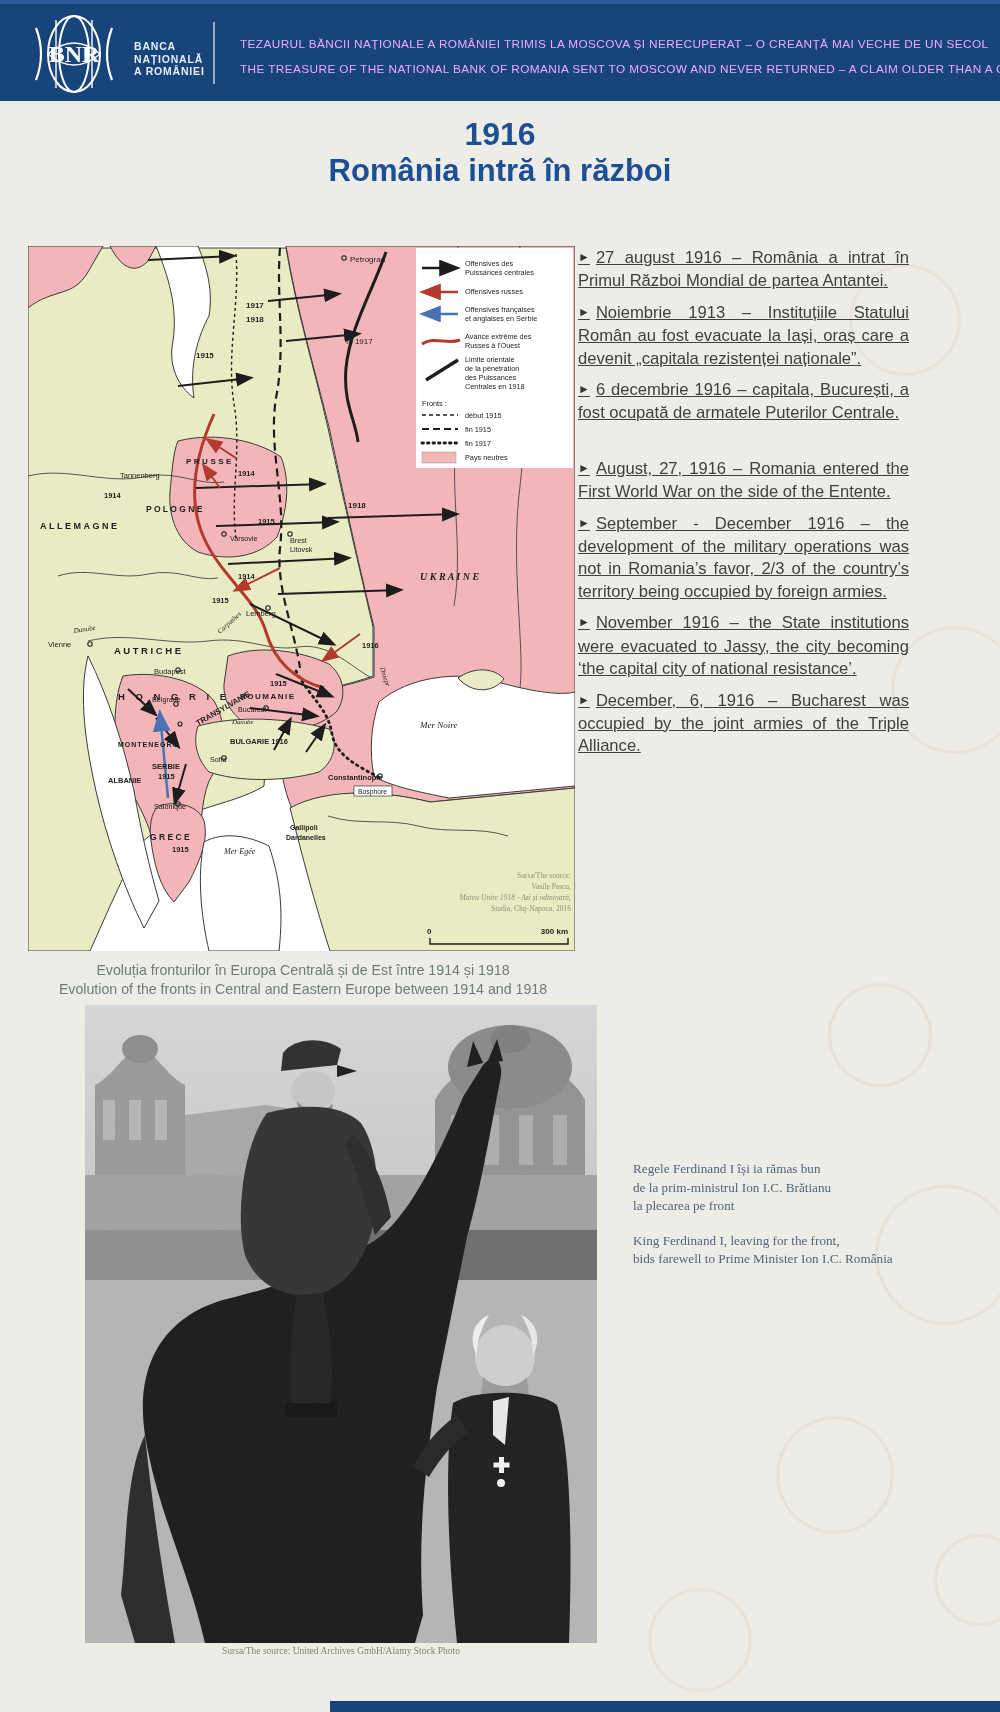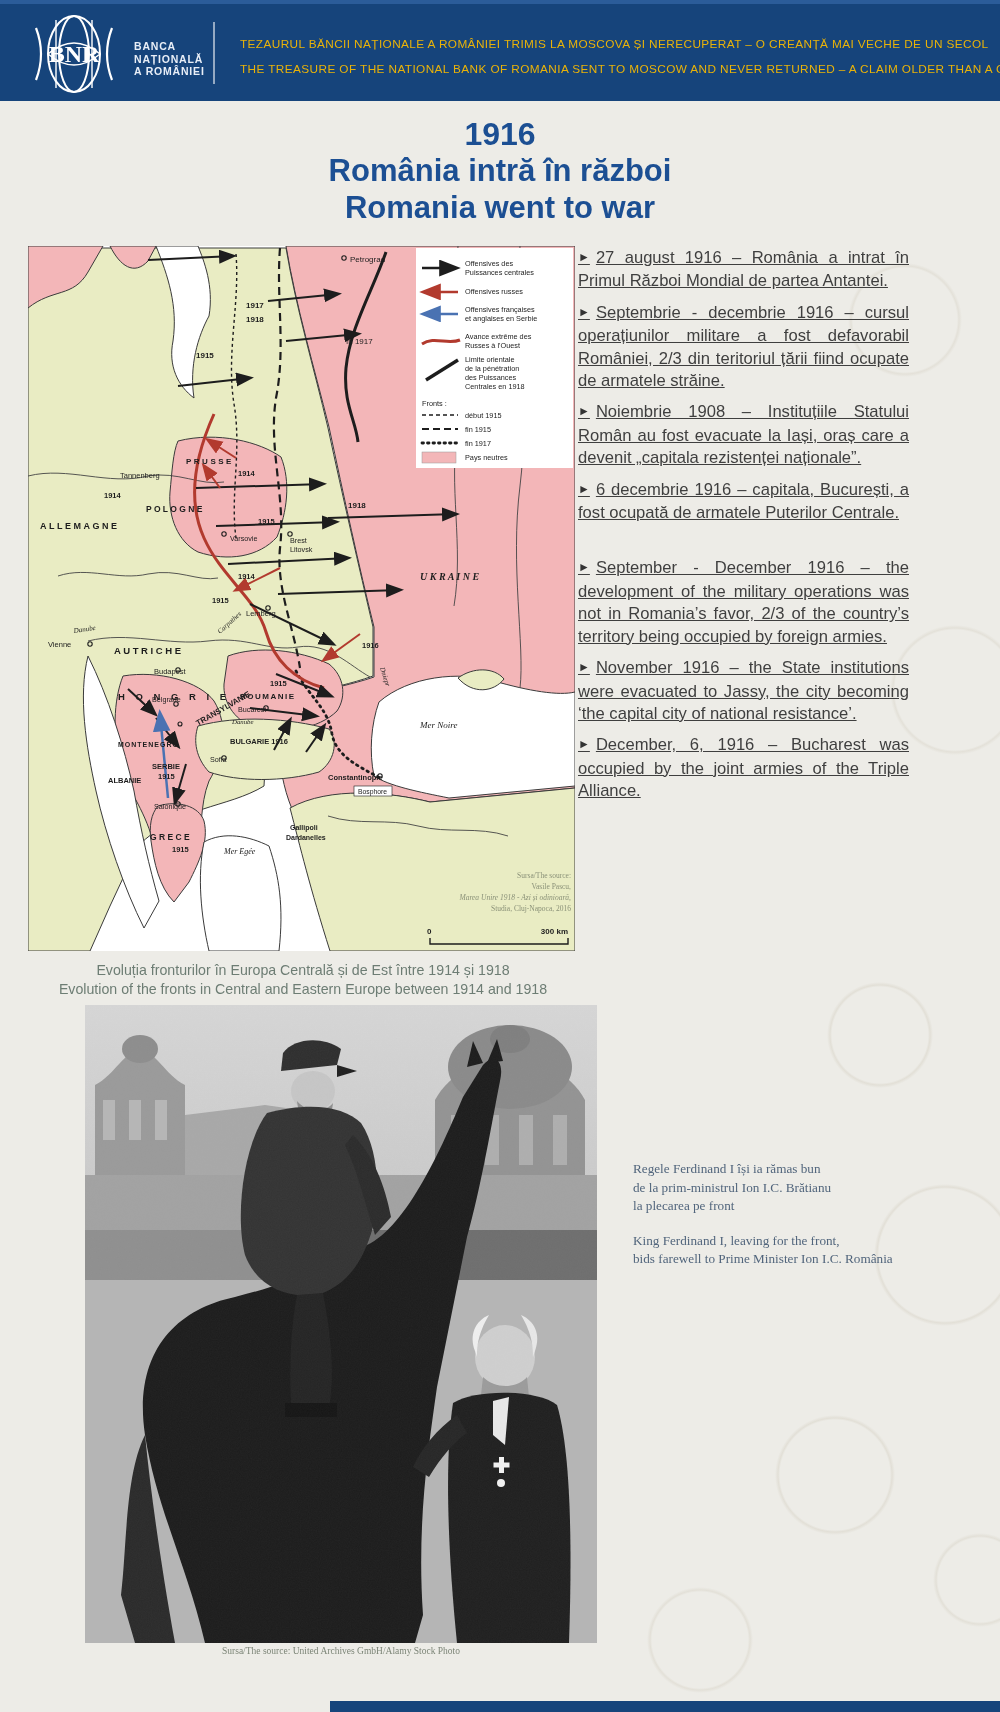--- a/index.html
+++ b/index.html
@@ -15,21 +15,21 @@
       radial-gradient(circle at 835px 1475px, transparent 55px, rgba(170,158,130,.16) 57px, transparent 60px),
       radial-gradient(circle at 700px 1640px, transparent 48px, rgba(170,158,130,.15) 50px, transparent 53px),
       radial-gradient(circle at 980px 1580px, transparent 42px, rgba(170,158,130,.15) 44px, transparent 47px);}
   
   .header{position:absolute;left:0;top:0;width:1000px;height:97px;background:#16447b;border-top:4px solid #2b5c99;text-decoration:underline;}
   .logo-wrap{position:absolute;left:26px;top:6px;width:180px;height:86px;color:#fff;}
   .logo-svg{position:absolute;left:0;top:2px;}
   .bank-name{position:absolute;left:108px;top:30px;font-size:10.5px;line-height:12.5px;
     letter-spacing:.8px;text-transform:uppercase;color:#e8eef7;font-weight:bold;}
   .hdr-divider{position:absolute;left:213px;top:18px;width:2px;height:62px;background:rgba(255,255,255,.55);}
-  .hdr-lines{position:absolute;left:240px;right:28px;top:0;height:97px;color:#eab308;}
+  .hdr-lines{position:absolute;left:240px;right:28px;top:0;height:97px;color:#f0abfc;}
   .hdr-line{position:absolute;left:0;right:0;text-align:center;font-size:11.8px;letter-spacing:.4px;white-space:nowrap;}
   .hdr-line.ro{top:33px;}
   .hdr-line.en{top:58px;}
   
   .title-block{position:absolute;left:0;top:116px;width:1000px;text-align:center;color:#1c4f93;font-weight:bold;}
   .title-year{font-size:32px;line-height:36px;}
   .title-line{font-size:31px;line-height:37px;}
   
   .text-col{position:absolute;left:578px;top:247px;width:331px;color:#3f3f3f;
     font-size:16.6px;line-height:22.4px;text-align:justify;text-decoration:underline;}
@@ -80,29 +80,28 @@
     <div class="hdr-divider"></div>
     <div class="hdr-lines">
       <div class="hdr-line ro">TEZAURUL BĂNCII NAȚIONALE A ROMÂNIEI TRIMIS LA MOSCOVA ȘI NERECUPERAT – O CREANȚĂ MAI VECHE DE UN SECOL</div>
       <div class="hdr-line en">THE TREASURE OF THE NATIONAL BANK OF ROMANIA SENT TO MOSCOW AND NEVER RETURNED – A CLAIM OLDER THAN A CENTURY</div>
     </div>
   </div>
 
   <div class="title-block">
     <div class="title-year">1916</div>
     <div class="title-line">România intră în război</div>
-    <div class="title-line">Romania went to war</div>
   </div>
 
   <div class="text-col">
     <p><span class="marker">►</span><span>27 august 1916 – România a intrat în Primul Război Mondial de partea Antantei.</span></p>
-    <p><span class="marker">►</span><span>Septembrie - decembrie 1916 – cursul operațiunilor militare a fost defavorabil României, 2/3 din teritoriul țării fiind ocupate de armatele străine.</span></p>
-    <p><span class="marker">►</span><span>Noiembrie 1908 – Instituțiile Statului Român au fost evacuate la Iași, oraș care a devenit „capitala rezistenței naționale”.</span></p>
+    <p><span class="marker">►</span><span>Noiembrie 1913 – Instituțiile Statului Român au fost evacuate la Iași, oraș care a devenit „capitala rezistenței naționale”.</span></p>
     <p><span class="marker">►</span><span>6 decembrie 1916 – capitala, București, a fost ocupată de armatele Puterilor Centrale.</span></p>
     <div class="gap"></div>
+    <p><span class="marker">►</span><span>August, 27, 1916 – Romania entered the First World War on the side of the Entente.</span></p>
     <p><span class="marker">►</span><span>September - December 1916 – the development of the military operations was not in Romania’s favor, 2/3 of the country’s territory being occupied by foreign armies.</span></p>
     <p><span class="marker">►</span><span>November 1916 – the State institutions were evacuated to Jassy, the city becoming ‘the capital city of national resistance’.</span></p>
     <p><span class="marker">►</span><span>December, 6, 1916 – Bucharest was occupied by the joint armies of the Triple Alliance.</span></p>
   </div>
 
   <div class="map-wrap">
   <svg width="547" height="705" viewBox="0 0 547 705">
     <defs>
       <marker id="ah-k" markerWidth="9" markerHeight="8" refX="7" refY="3.5" orient="auto">
             <path d="M0,0 L9,3.5 L0,7 Z" fill="#1d1d1d"></path>

